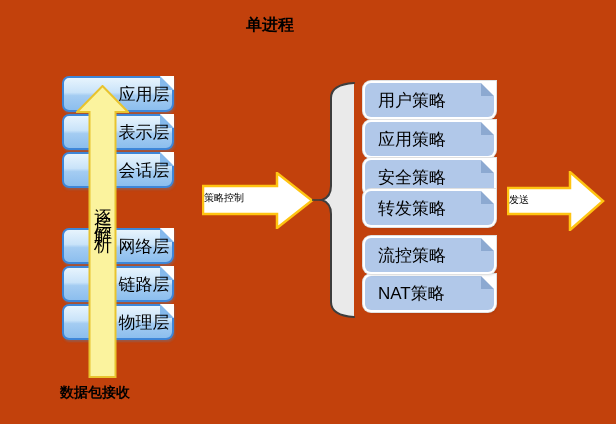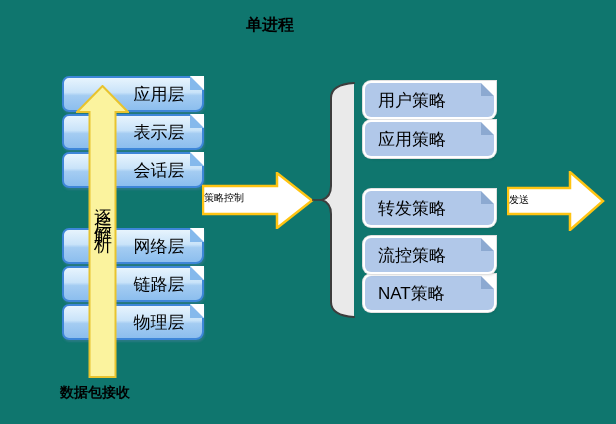--- a/index.html
+++ b/index.html
@@ -1,26 +1,26 @@
 <!DOCTYPE html>
 <html><head>
 <meta charset="utf-8">
 <style>
   html,body { margin:0; padding:0; background:#ffffff; }
   body { font-family: "Liberation Sans", "DejaVu Sans", sans-serif; color:#000; }
-  .canvas { position:relative; width:616px; height:424px; background:#0f766e; overflow:hidden; }
+  .canvas { position:relative; width:616px; height:424px; background:#c2410c; overflow:hidden; }
 
   
   .title { position:absolute; left:85px; top:14px; width:370px; text-align:center; font-weight:bold; }
   .title .cn { font-size:16px; line-height:22px; }
   .title .en { font-size:17px; line-height:22px; }
 
   
   .layer-box {
-    position:absolute; left:62px; width:142px; height:36px; box-sizing:border-box;
+    position:absolute; left:62px; width:112px; height:36px; box-sizing:border-box;
     background:linear-gradient(180deg,#E7F4FD 0%,#C9E3F9 45%,#A4CCF2 55%,#8CBEEE 100%);
     border:2px solid #3E86D8; border-radius:7px 0 8px 7px;
     box-shadow:1px 2px 2px rgba(90,130,170,0.35);
   }
   .layer-box::before { 
     content:""; position:absolute; top:-2px; right:-2px; width:0; height:0;
     border-style:solid; border-width:0 14px 14px 0;
     border-color:#ffffff #ffffff #85B9EC #85B9EC;
   }
   .layer-label {
@@ -114,20 +114,23 @@
     <path class="outline" d="M44,1 C28,2 21,7 21,16 L21,104 C21,112 18,116 12,118 C18,120 21,124 21,132 L21,220 C21,229 28,234 44,235"></path>
     <path class="tick" d="M2,118 L12,118"></path>
   </svg>
 
   <div class="policy-box" style="top:83px">
       <span class="policy-label">用户策略</span>
     </div>
   <div class="policy-box" style="top:122px">
       <span class="policy-label">应用策略</span>
     </div>
+  <div class="policy-box" style="top:160px">
+      <span class="policy-label">安全策略</span>
+    </div>
   <div class="policy-box" style="top:191px">
       <span class="policy-label">转发策略</span>
     </div>
   <div class="policy-box" style="top:276px">
       <span class="policy-label">NAT策略</span>
     </div>
   <div class="policy-box" style="top:238px">
       <span class="policy-label">流控策略</span>
     </div>
 

